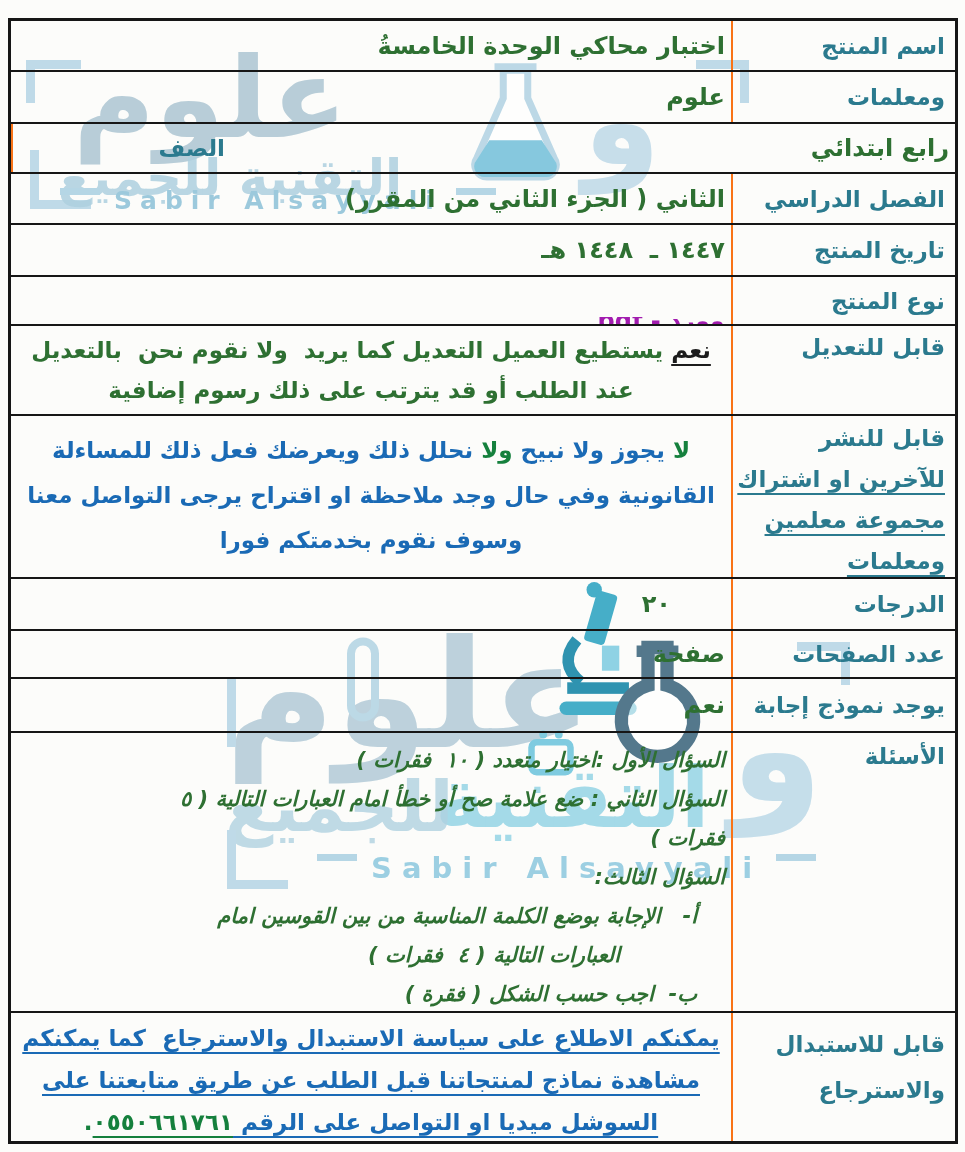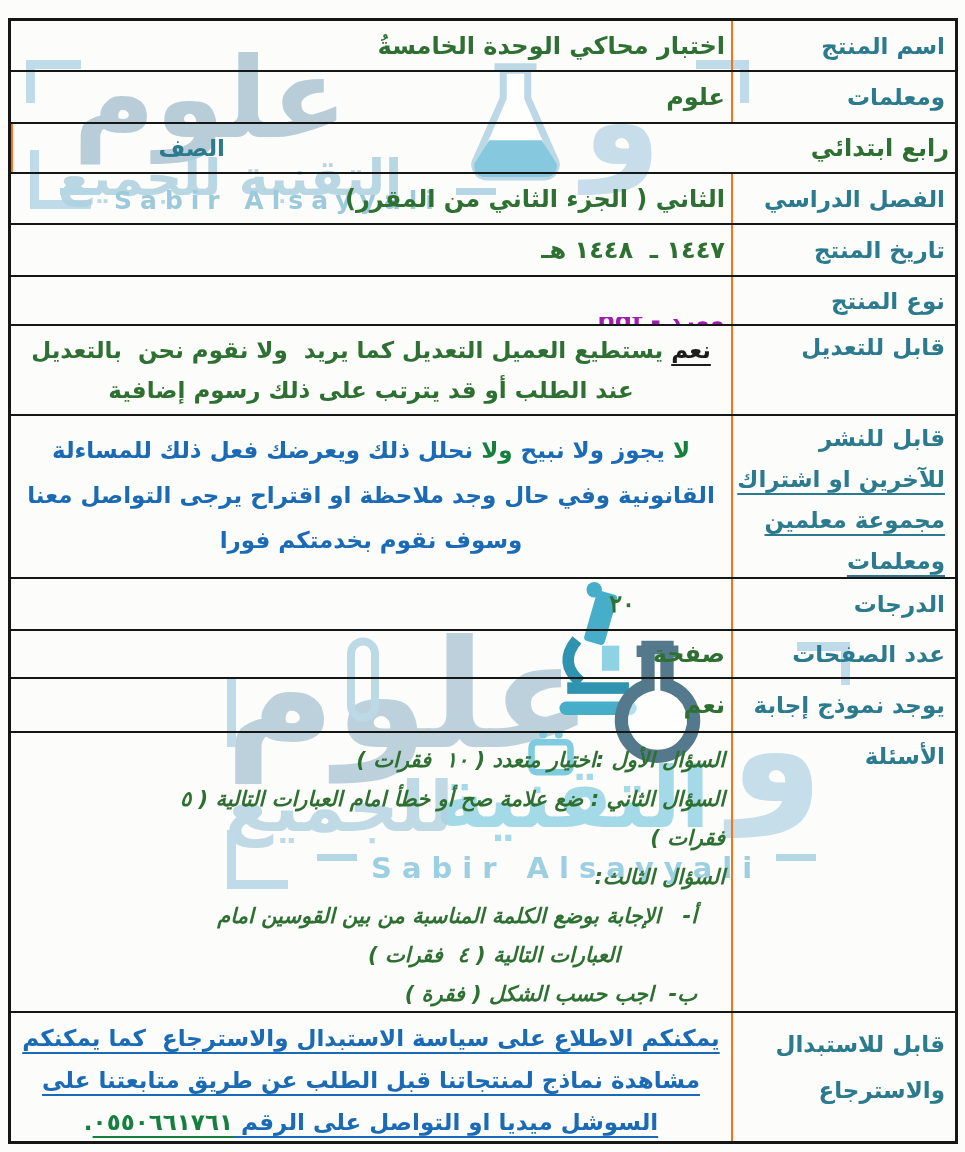--- a/index.html
+++ b/index.html
@@ -65,21 +65,21 @@
   .r5{height:50px;}.r6{height:47px;}.r7{height:88px;}.r8{height:161px;}
   .r9{height:50px;}.r10{height:46px;}.r11{height:52px;}.r12{height:278px;}
   .r13{height:128px;}
 
   .red{color:#15803d;}
   .blue{color:#1a6ab5;}
   .black{color:#1c1c1c;}
   .u{text-decoration:underline;text-underline-offset:6px;text-decoration-thickness:2px;}
 
   .r6 .value{color:#a21caf;margin-top:40px;}
-  .r9 .value{padding-left:0;justify-content:flex-start;padding-right:96px;font-family:Liberation Serif, serif;}
+  .r9 .value{padding-left:0;justify-content:flex-start;padding-right:60px;}
 
   .r7 .value{display:block;text-align:center;padding:4px 8px;line-height:40px;font-size:23px;}
   .r8 .label{display:block;line-height:41px;padding-top:2px;align-items:flex-start;}
   .r8 .value{display:block;text-align:center;padding:12px 14px 2px;line-height:45px;font-size:23px;color:#1a6ab5;}
   .r12 .label{align-items:flex-start;padding-top:10px;}
   .r12 .value{display:block;text-align:right;padding:8px 6px 2px;line-height:39px;font-size:21px;}
   .r13 .label{display:block;line-height:46px;padding-top:8px;}
   .r13 .value{display:block;text-align:center;padding:4px 10px 2px;line-height:42px;font-size:23px;}
   .qline{white-space:nowrap;font-style:italic;}
   .q-indent{padding-right:28px;}

